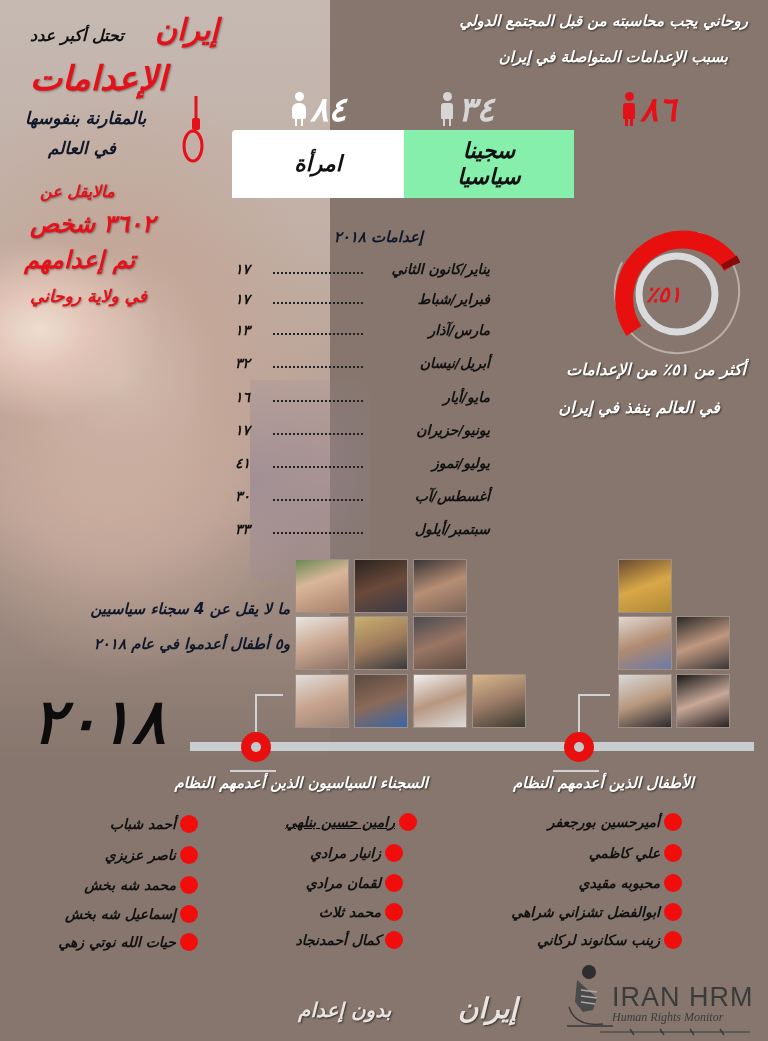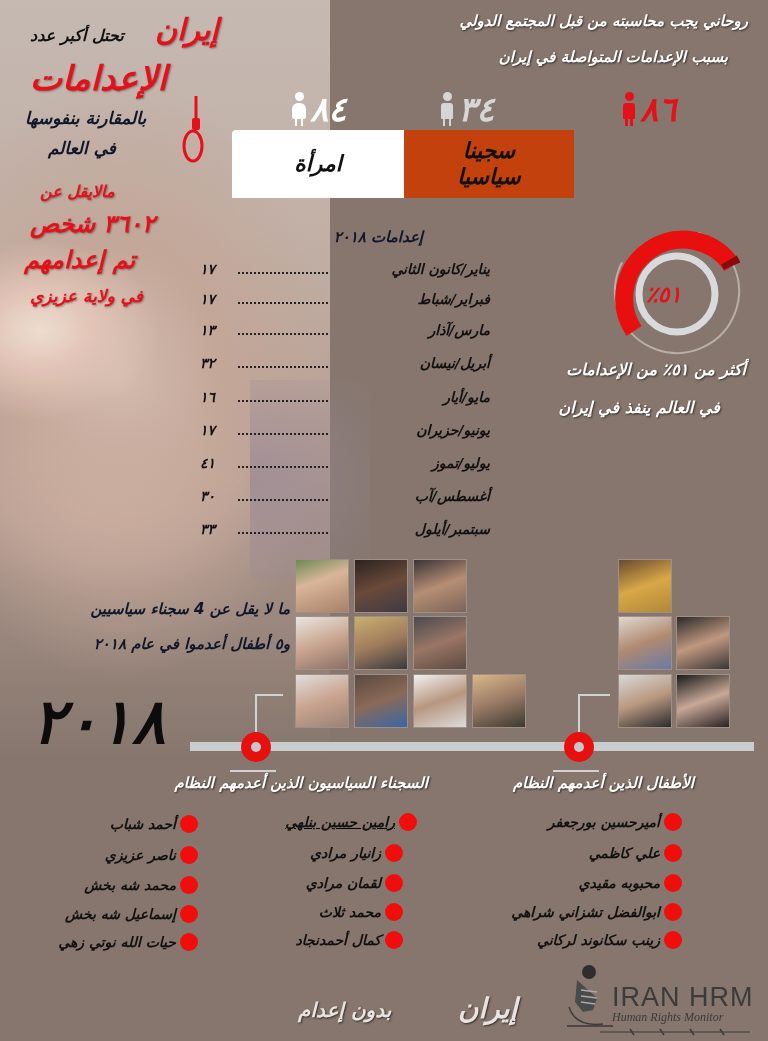--- a/index.html
+++ b/index.html
@@ -42,31 +42,31 @@
   .count .num { font-size: 34px; font-weight: bold; font-style: italic; }
   .person { width: 14px; height: 34px; position: relative; }
   .person .head { position: absolute; left: 3px; top: 0; width: 9px; height: 9px; border-radius: 50%; }
   .person .body { position: absolute; left: 1px; top: 11px; width: 12px; height: 16px; border-radius: 3px 3px 1px 1px; }
   .person .legs { position: absolute; left: 3px; top: 26px; width: 8px; height: 8px; }
 
   .cards { left: 232px; top: 130px; width: 528px; height: 68px; display: flex; direction: ltr; }
   .card { height: 68px; display: flex; flex-direction: column; align-items: center; justify-content: center; text-align: center; }
   .card-woman { width: 172px; background: #ffffff; border-radius: 4px 0 0 0; }
   .card-child { width: 156px; background: #c2c3c4; }
-  .card-pol { width: 170px; background: #c2410c; }
+  .card-pol { width: 170px; background: #86efac; }
   .card .l1 { font-size: 22px; font-weight: bold; font-style: italic; color: #111; line-height: 26px; }
   .card .l2 { font-size: 14px; font-weight: bold; font-style: italic; color: #111; line-height: 22px; }
   .card-pol .l1, .card-pol .l2 { font-size: 22px; line-height: 26px; }
 
   
   .months-title { right: 345px; top: 228px; font-size: 15px; }
   .mrow { position: absolute; left: 200px; width: 290px; height: 26px; display: flex; direction: rtl; align-items: center; }
   .mrow .mname { font-size: 14px; font-weight: bold; font-style: italic; color: #111; white-space: nowrap; }
   .mrow .dots { flex: 1; border-bottom: 2px dotted #222; margin: 0 10px; height: 10px; max-width: 90px; margin-right: auto; }
-  .mrow .val { font-size: 14px; font-weight: bold; font-style: italic; color: #111; width: 28px; text-align: left; }
+  .mrow .val { font-size: 14px; font-weight: bold; font-style: italic; color: #111; width: 28px; text-align: left; margin-left: 35px; }
 
   
   .gauge { left: 612px; top: 226px; width: 130px; height: 130px; }
   .gauge-pct { left: 646px; top: 282px; font-size: 22px; }
   .gauge-cap1 { right: 22px; top: 360px; font-size: 16px; }
   .gauge-cap2 { right: 48px; top: 398px; font-size: 16px; }
 
   
   .photo { position: absolute; width: 54px; height: 54px; border: 1px solid #9e8f87; }
 
@@ -111,21 +111,21 @@
   <div class="abs btxt title-world">في العالم</div>
   <svg class="abs noose" viewBox="0 0 24 70">
     <line x1="16" y1="0" x2="16" y2="30" stroke="#e5111a" stroke-width="3"></line>
     <rect x="12" y="22" width="8" height="12" fill="#e5111a" rx="2"></rect>
     <ellipse cx="13" cy="50" rx="9" ry="15" fill="none" stroke="#e5111a" stroke-width="3"></ellipse>
   </svg>
 
   <div class="abs rtxt stat-a">مالايقل عن</div>
   <div class="abs rtxt stat-b">٣٦٠٢ شخص</div>
   <div class="abs rtxt stat-c">تم إعدامهم</div>
-  <div class="abs rtxt stat-d">في ولاية عزيزي</div>
+  <div class="abs rtxt stat-d">في ولاية روحاني</div>
 
   <div class="abs count" style="left:292px;">
     <div class="person">
       <div class="head" style="background:#fff"></div>
       <div class="body" style="background:#fff; border-radius:6px 6px 2px 2px; left:0; width:14px;"></div>
       <div class="legs" style="border-left:2px solid #fff; border-right:2px solid #fff;"></div>
     </div>
     <span class="num" style="color:#fff">٨٤</span>
   </div>
   <div class="abs count" style="left:440px;">

